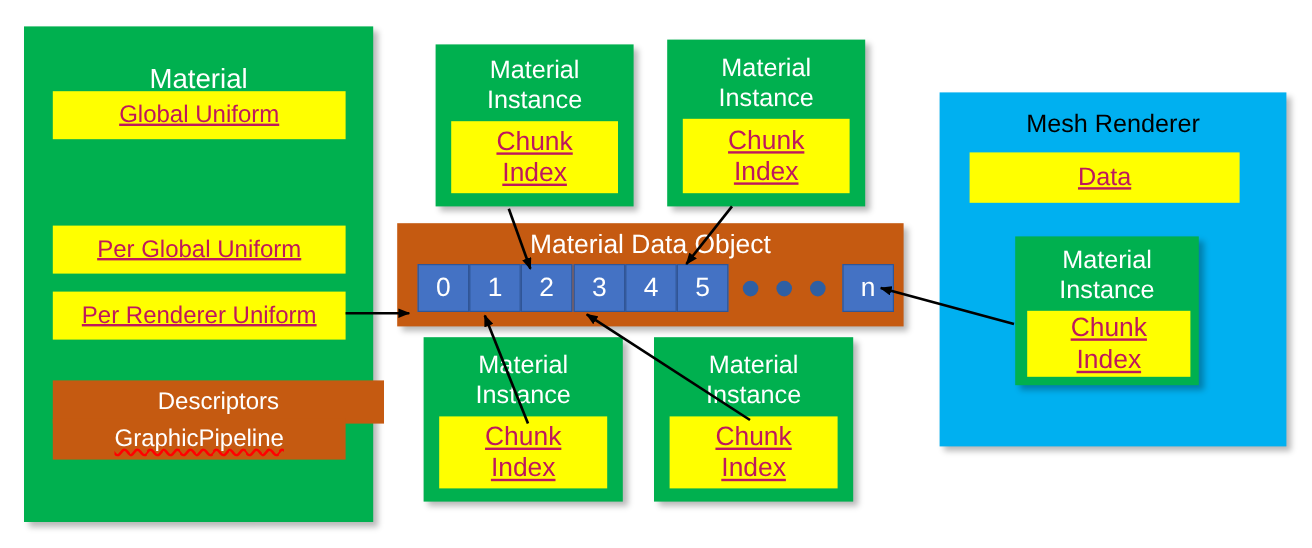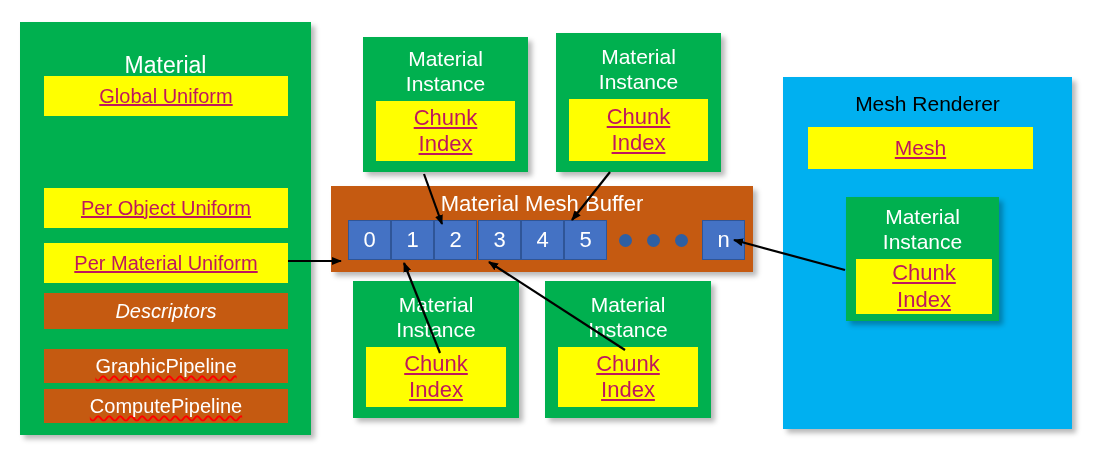--- a/index.html
+++ b/index.html
@@ -46,29 +46,28 @@
 <body>
 
 <div id="stage">
 
   <div class="box green" style="left:20px;top:22px;width:291px;height:413px;">
     <div class="ttl lbl-mat" style="top:30px;">Material</div>
 
     <div class="chip yellow lbl-uni" style="left:24px;top:54px;width:244px;height:40px;">Global Uniform</div>
 
 
-    <div class="chip yellow lbl-uni" style="left:24px;top:166px;width:244px;height:40px;">Per Object Uniform</div>
+    <div class="chip yellow lbl-uni" style="left:24px;top:166px;width:244px;height:40px;">Per Global Uniform</div>
 
-    <div class="chip yellow lbl-uni" style="left:24px;top:221px;width:244px;height:40px;">Per Material Uniform</div>
+    <div class="chip yellow lbl-uni" style="left:24px;top:221px;width:244px;height:40px;">Per Renderer Uniform</div>
 
-    <div class="chip brown lbl-desc" style="left:24px;top:271px;width:244px;height:36px;font-style:italic;">Descriptors</div>
+    <div class="chip brown lbl-desc" style="left:24px;top:295px;width:276px;height:36px;">Descriptors</div>
 
     <div class="chip brown lbl-desc squig" style="left:24px;top:327px;width:244px;height:34px;">GraphicPipeline</div>
 
-    <div class="chip brown lbl-desc squig" style="left:24px;top:367px;width:244px;height:34px;">ComputePipeline</div>
   </div>
 
   <div class="box green" style="left:363px;top:37px;width:165px;height:135px;">
     <div class="ttl lbl-mi" style="top:10px;">Material</div>
     <div class="ttl lbl-mi" style="top:35px;">Instance</div>
     <div class="chip yellow" style="left:13px;top:64px;width:139px;height:60px;flex-direction:column;">
       <span class="lbl-chunk">Chunk</span>
       <span class="lbl-chunk">Index</span>
     </div>
   </div>
@@ -94,40 +93,40 @@
   <div class="box green" style="left:545px;top:281px;width:166px;height:137px;">
     <div class="ttl lbl-mi" style="top:12px;">Material</div>
     <div class="ttl lbl-mi" style="top:37px;">Instance</div>
     <div class="chip yellow" style="left:13px;top:66px;width:140px;height:60px;flex-direction:column;">
       <span class="lbl-chunk">Chunk</span>
       <span class="lbl-chunk">Index</span>
     </div>
   </div>
 
   <div class="box brown" style="left:331px;top:186px;width:422px;height:86px;">
-    <div class="ttl lbl-buf" style="top:5px;">Material Mesh Buffer</div>
+    <div class="ttl lbl-buf" style="top:5px;">Material Data Object</div>
 
     <div class="chip cell lbl-cell" style="left:17px;top:34px;width:43px;height:40px;">0</div>
     <div class="chip cell lbl-cell" style="left:60px;top:34px;width:43px;height:40px;">1</div>
     <div class="chip cell lbl-cell" style="left:103px;top:34px;width:43px;height:40px;">2</div>
     <div class="chip cell lbl-cell" style="left:147px;top:34px;width:43px;height:40px;">3</div>
     <div class="chip cell lbl-cell" style="left:190px;top:34px;width:43px;height:40px;">4</div>
     <div class="chip cell lbl-cell" style="left:233px;top:34px;width:43px;height:40px;">5</div>
 
     <div class="dot" style="left:288px;top:48px;"></div>
     <div class="dot" style="left:316px;top:48px;"></div>
     <div class="dot" style="left:344px;top:48px;"></div>
 
     <div class="chip cell lbl-cell" style="left:371px;top:34px;width:43px;height:40px;">n</div>
   </div>
 
-  <div class="box blue" style="left:783px;top:77px;width:289px;height:352px;padding-left:28px;">
+  <div class="box blue" style="left:783px;top:77px;width:289px;height:295px;padding-left:28px;">
     <div class="ttl lbl-mr" style="top:15px;">Mesh Renderer</div>
 
-    <div class="chip yellow lbl-mesh" style="left:25px;top:50px;width:225px;height:42px;">Mesh</div>
+    <div class="chip yellow lbl-mesh" style="left:25px;top:50px;width:225px;height:42px;">Data</div>
 
     <div class="box green" style="left:63px;top:120px;width:153px;height:124px;">
       <div class="ttl lbl-mi" style="top:8px;">Material</div>
       <div class="ttl lbl-mi" style="top:33px;">Instance</div>
       <div class="chip yellow" style="left:10px;top:62px;width:136px;height:55px;flex-direction:column;">
         <span class="lbl-chunk">Chunk</span>
         <span class="lbl-chunk">Index</span>
       </div>
     </div>
   </div>

